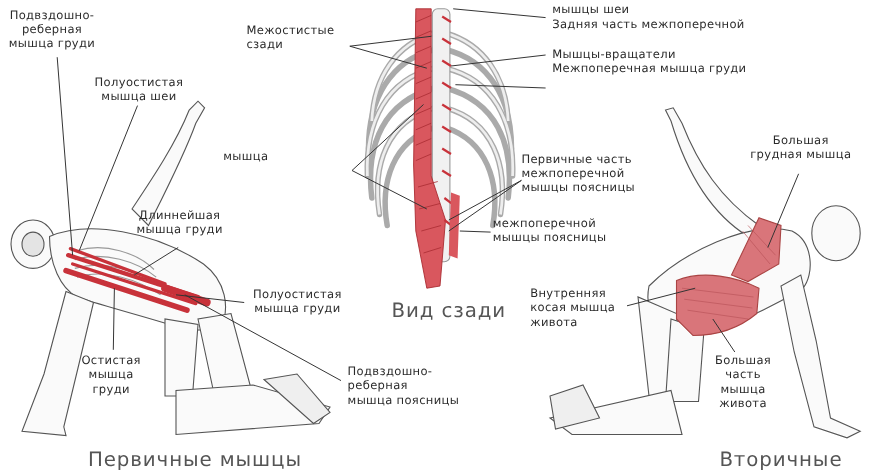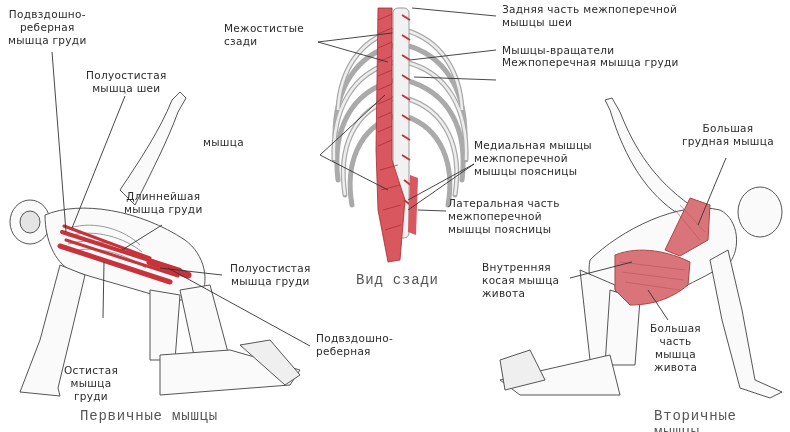--- a/index.html
+++ b/index.html
@@ -1,21 +1,21 @@
 <!DOCTYPE html>
 <html><head>
 <meta charset="utf-8">
 <style>
   html, body { margin:0; padding:0; background:#ffffff; }
   body { width:790px; height:432px; position:relative; overflow:hidden;
          font-family:"DejaVu Sans", sans-serif; color:#222; }
   .lbl { position:absolute; font-size:10.5px; font-weight:normal; line-height:13px; color:#2a2a2a; letter-spacing:0.3px; white-space:nowrap; }
   .c { text-align:center; }
   .r { text-align:left; }
-  .cap { position:absolute; font-size:14px; color:#555; letter-spacing:0.8px; font-weight:normal;font-family:Liberation Mono, monospace; }
+  .cap { position:absolute; font-size:18px; color:#555; letter-spacing:0.8px; font-weight:normal; }
   svg.art { position:absolute; left:0; top:0; }
 </style>
 </head>
 <body>
 
 <svg class="art" width="790" height="432" viewBox="0 0 790 432">
 
   <g fill="#fafafa" stroke="#555" stroke-width="1">
 
     <path d="M120,190 C140,160 160,130 172,100 L180,92 L186,98 L178,112 C168,140 150,175 135,205 Z"></path>
@@ -176,54 +176,54 @@
   <div>мышца шеи</div>
 </div>
 <div class="lbl c" style="left:124px; top:190px;">
   <div>Длиннейшая</div>
   <div>мышца груди</div>
 </div>
 <div class="lbl c" style="left:230px; top:262px;">
   <div>Полуостистая</div>
   <div>мышца груди</div>
 </div>
-<div class="lbl c" style="left:64px; top:322px;margin-top:42px;">
+<div class="lbl c" style="left:74px; top:322px;">
   <div>Остистая</div>
   <div>мышца</div>
   <div>груди</div>
 </div>
 <div class="lbl" style="left:316px; top:332px;">
   <div>Подвздошно-</div>
   <div>реберная</div>
+  <div>мышца поясницы</div>
 </div>
 
 <div class="lbl r" style="left:224px; top:22px;">
   <div>Межостистые</div>
   <div>сзади</div>
 </div>
 <div class="lbl r" style="left:203px; top:136px;">
   <div>мышца</div>
 </div>
 <div class="lbl" style="left:502px; top:3px;">
+  <div>мышцы шеи</div>
   <div>Задняя часть межпоперечной</div>
-  <div>мышцы шеи</div>
 </div>
 <div class="lbl" style="left:502px; top:44px;">
   <div>Мышцы-вращатели</div>
 </div>
 <div class="lbl" style="left:502px; top:56px;">
   <div>Межпоперечная мышца груди</div>
 </div>
 <div class="lbl" style="left:474px; top:139px;">
-  <div>Медиальная мышцы</div>
+  <div>Первичные часть</div>
   <div>межпоперечной</div>
   <div>мышцы поясницы</div>
 </div>
 <div class="lbl" style="left:448px; top:197px;">
-  <div>Латеральная часть</div>
   <div>межпоперечной</div>
   <div>мышцы поясницы</div>
 </div>
 
 <div class="lbl c" style="left:682px; top:122px;">
   <div>Большая</div>
   <div>грудная мышца</div>
 </div>
 <div class="lbl r" style="left:482px; top:261px;">
   <div>Внутренняя</div>

